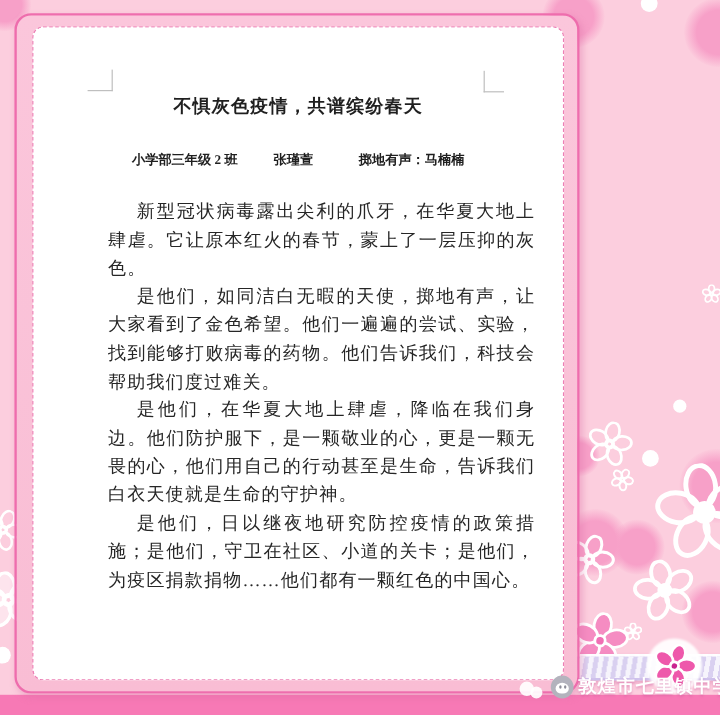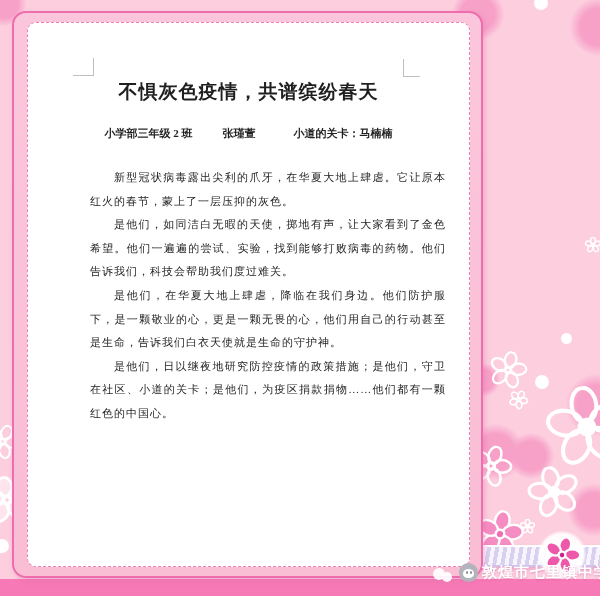--- a/index.html
+++ b/index.html
@@ -31,27 +31,27 @@
     border:2px solid #ee6dad;border-radius:14px;
     box-shadow:2px 3px 5px rgba(219,108,163,.35);}
   .page{position:absolute;left:13px;top:9px;width:441px;height:543px;
     background:#ffffff;border:1px dashed #ec7fb5;border-radius:9px;}
   .crop{position:absolute;}
   .crop-tl{left:45px;top:35px;width:20px;height:17px;
     border-right:1px solid #bfbfbf;border-bottom:1px solid #bfbfbf;}
   .crop-tr{left:375px;top:36px;width:16px;height:17px;
     border-left:1px solid #bfbfbf;border-bottom:1px solid #bfbfbf;}
   .doc-title{position:absolute;left:30px;right:30px;top:56px;text-align:center;
-    font-size:19px;font-weight:bold;color:#1f1f1f;letter-spacing:1px;}
+    font-size:15px;font-weight:bold;color:#1f1f1f;letter-spacing:1px;}
   .byline{position:absolute;left:30px;right:30px;top:103px;display:flex;
     justify-content:center;font-size:11px;font-weight:bold;color:#1f1f1f;}
   .byline .b1{margin-right:30px;text-align:right;}
   .byline .b2{margin-right:38px;}
   .body-text{position:absolute;left:62px;top:143px;width:356px;
-    font-size:11px;line-height:23.6px;letter-spacing:1px;color:#262626;
+    font-size:15px;line-height:23.6px;letter-spacing:1px;color:#262626;
     text-align:justify;}
   .body-text p{margin:0;text-indent:24px;}
   
   .wm{position:absolute;left:431px;top:561px;height:22px;display:flex;
     align-items:center;z-index:30;}
   .wm-cloud{position:relative;width:26px;height:20px;margin-right:2px;}
   .wm-cloud i{position:absolute;border-radius:50%;background:rgba(255,255,255,.92);}
   .wm-cloud .c1{left:2px;top:6px;width:12px;height:12px;}
   .wm-cloud .c2{left:11px;top:10px;width:10px;height:10px;}
   .wm-cam{position:relative;width:19px;height:19px;border-radius:50%;
@@ -137,21 +137,21 @@
 <div class="card">
   <div class="page">
     <div class="crop crop-tl"></div>
     <div class="crop crop-tr"></div>
 
     <div class="doc-title">不惧灰色疫情，共谱缤纷春天</div>
 
     <div class="byline">
       <span class="b1">小学部三年级 2 班</span>
       <span class="b2">张瑾萱</span>
-      <span class="b3">小道的关卡：马楠楠</span>
+      <span class="b3">掷地有声：马楠楠</span>
     </div>
 
     <div class="body-text">
       <p>新型冠状病毒露出尖利的爪牙，在华夏大地上肆虐。它让原本红火的春节，蒙上了一层压抑的灰色。</p>
       <p>是他们，如同洁白无暇的天使，掷地有声，让大家看到了金色希望。他们一遍遍的尝试、实验，找到能够打败病毒的药物。他们告诉我们，科技会帮助我们度过难关。</p>
       <p>是他们，在华夏大地上肆虐，降临在我们身边。他们防护服下，是一颗敬业的心，更是一颗无畏的心，他们用自己的行动甚至是生命，告诉我们白衣天使就是生命的守护神。</p>
       <p>是他们，日以继夜地研究防控疫情的政策措施；是他们，守卫在社区、小道的关卡；是他们，为疫区捐款捐物……他们都有一颗红色的中国心。</p>
     </div>
   </div>
 </div>

